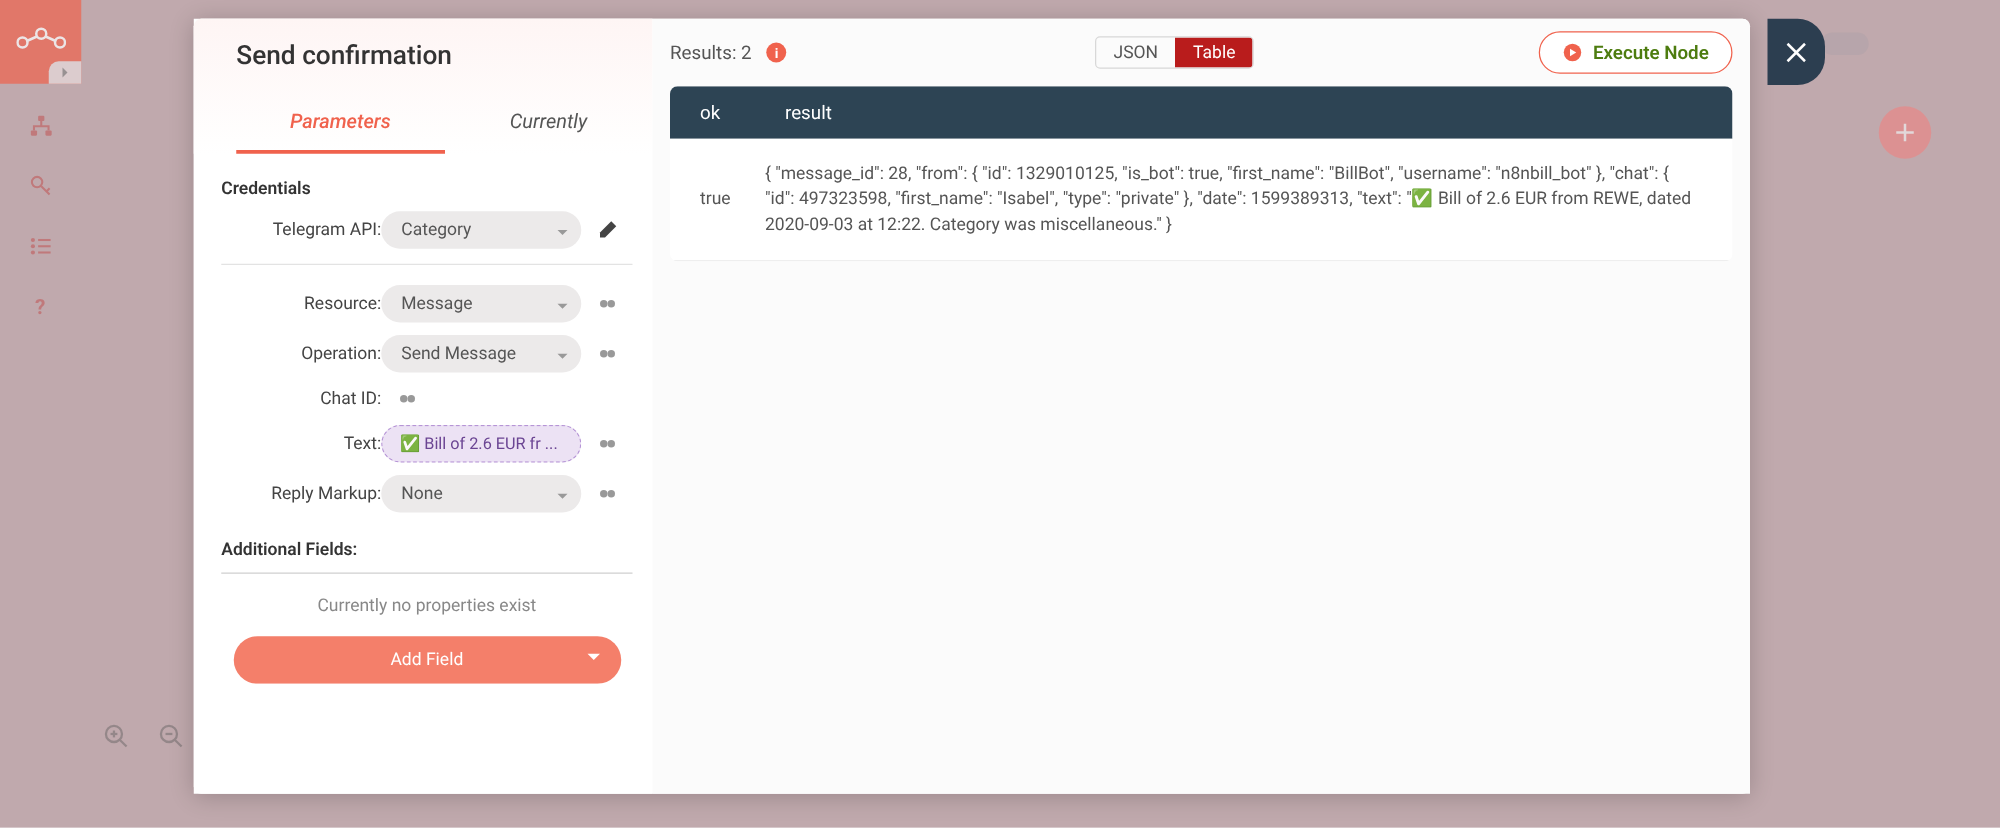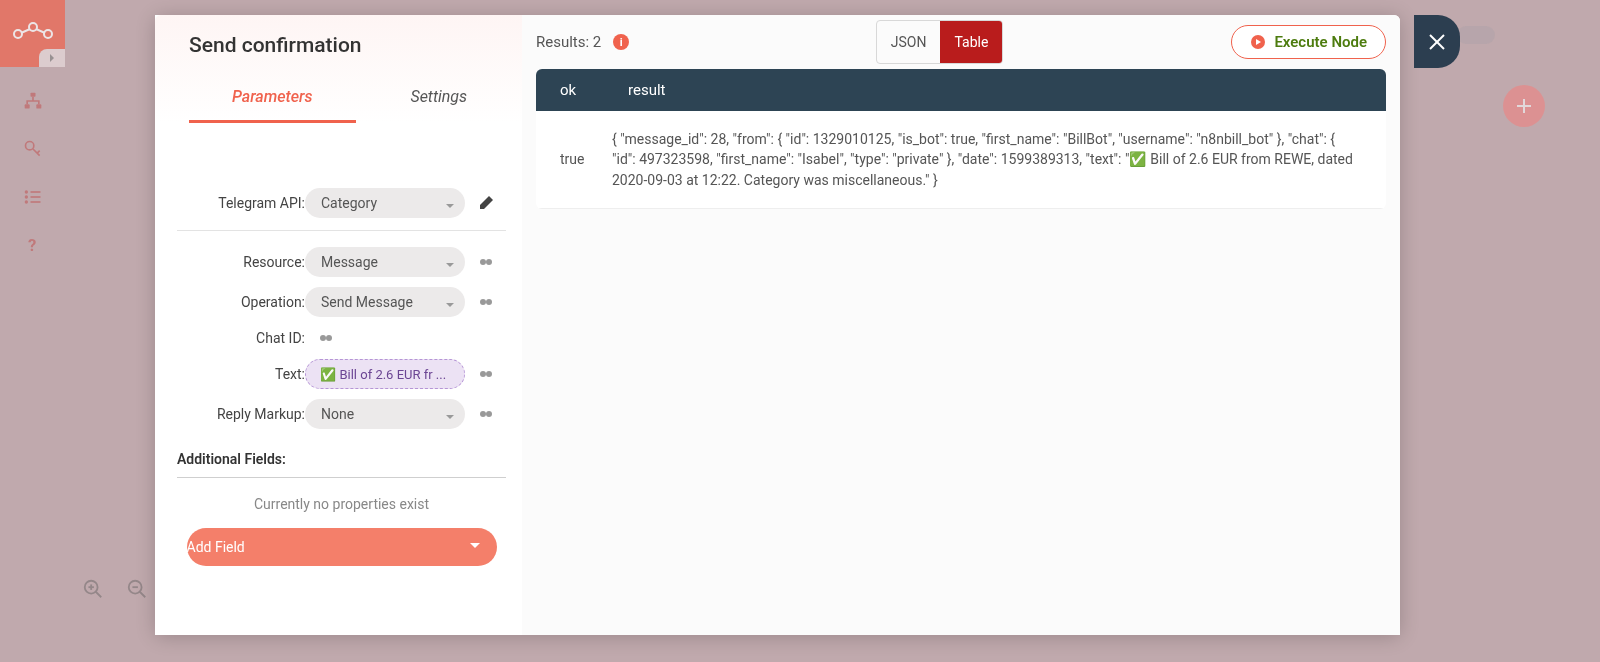--- a/index.html
+++ b/index.html
@@ -96,21 +96,21 @@
   background: #2c3e50;
   border-top-right-radius: 22px;
   border-bottom-right-radius: 22px;
   display:flex; align-items:center; justify-content:center;
 }
 .close-pill svg { width: 22px; height: 22px; stroke: #fff; stroke-width: 2; fill:none;}
 .panel-left {
   width: 367px;
   border-right: 0;
   background: #fff;
-  display:flex; flex-direction:column;gap:45px;
+  display:flex; flex-direction:column;
 }
 .panel-header {
   background: linear-gradient(#fef5f4, #fff);
   padding: 18px 0 0 34px;
   border-top-left-radius: 6px;
 }
 .panel-title {
   font-size: 21px;
   color: #333;
   font-weight: 500;
@@ -201,21 +201,21 @@
   color:#888;
   font-size: 14px;
   margin: 18px 0 16px;
 }
 .add-field-btn {
   margin: 0 auto;
   width: 310px; height: 38px;
   background: #f47f6a;
   border-radius: 19px;
   color:#fff;
-  display:flex; align-items:center; 
+  display:flex; align-items:center; justify-content:center;
   font-size: 14px;
   position: relative;
   cursor:pointer;
 }
 .add-field-btn .chev { position:absolute; right:16px; top:50%; transform:translateY(-50%);}
 .add-field-btn .chev svg { width:12px; height:12px; fill:#fff;}
 .panel-right {
   flex: 1;
   background: #fbfbfb;
   border-top-right-radius: 6px;
@@ -234,21 +234,21 @@
   margin-left:4px;
   display:flex; align-items:center; justify-content:center;
   color:#fff; font-size:11px; font-weight:bold;
 }
 .seg-group {
   margin-left: auto;
   display:flex;
   border:1px solid #d8d8d8;
   border-radius:4px;
   overflow:hidden;
-  height: 44px;
+  height: 26px;
 }
 .seg {
   padding: 0 14px;
   font-size: 14px;
   display:flex; align-items:center;
   color:#555;
   cursor:pointer;
 }
 .seg.active { background:#b91c1c; color:#fff;}
 .exec-btn {
@@ -368,25 +368,26 @@
     </svg>
 </div>
 <div class="toggle-pill"></div>
 
 <div class="modal">
   <div class="panel-left">
     <div class="panel-header">
       <div class="panel-title">Send confirmation</div>
       <div class="tabs">
         <div class="tab active">Parameters</div>
-        <div class="tab">Settings</div>
+        <div class="tab">Currently</div>
       </div>
       <div class="tab-underline"></div>
     </div>
     <div class="params-body">
+      <div class="section-label">Credentials</div>
       <div class="row">
         <div class="row-label">Telegram API:</div>
         <div class="select">
           <span>Category</span>
           <span class="chev"><svg viewBox="0 0 10 10">
                 <path d="M1 3l4 4 4-4z"></path>
               </svg></span>
         </div>
         <div class="icon-after">
           <svg viewBox="0 0 16 16">

